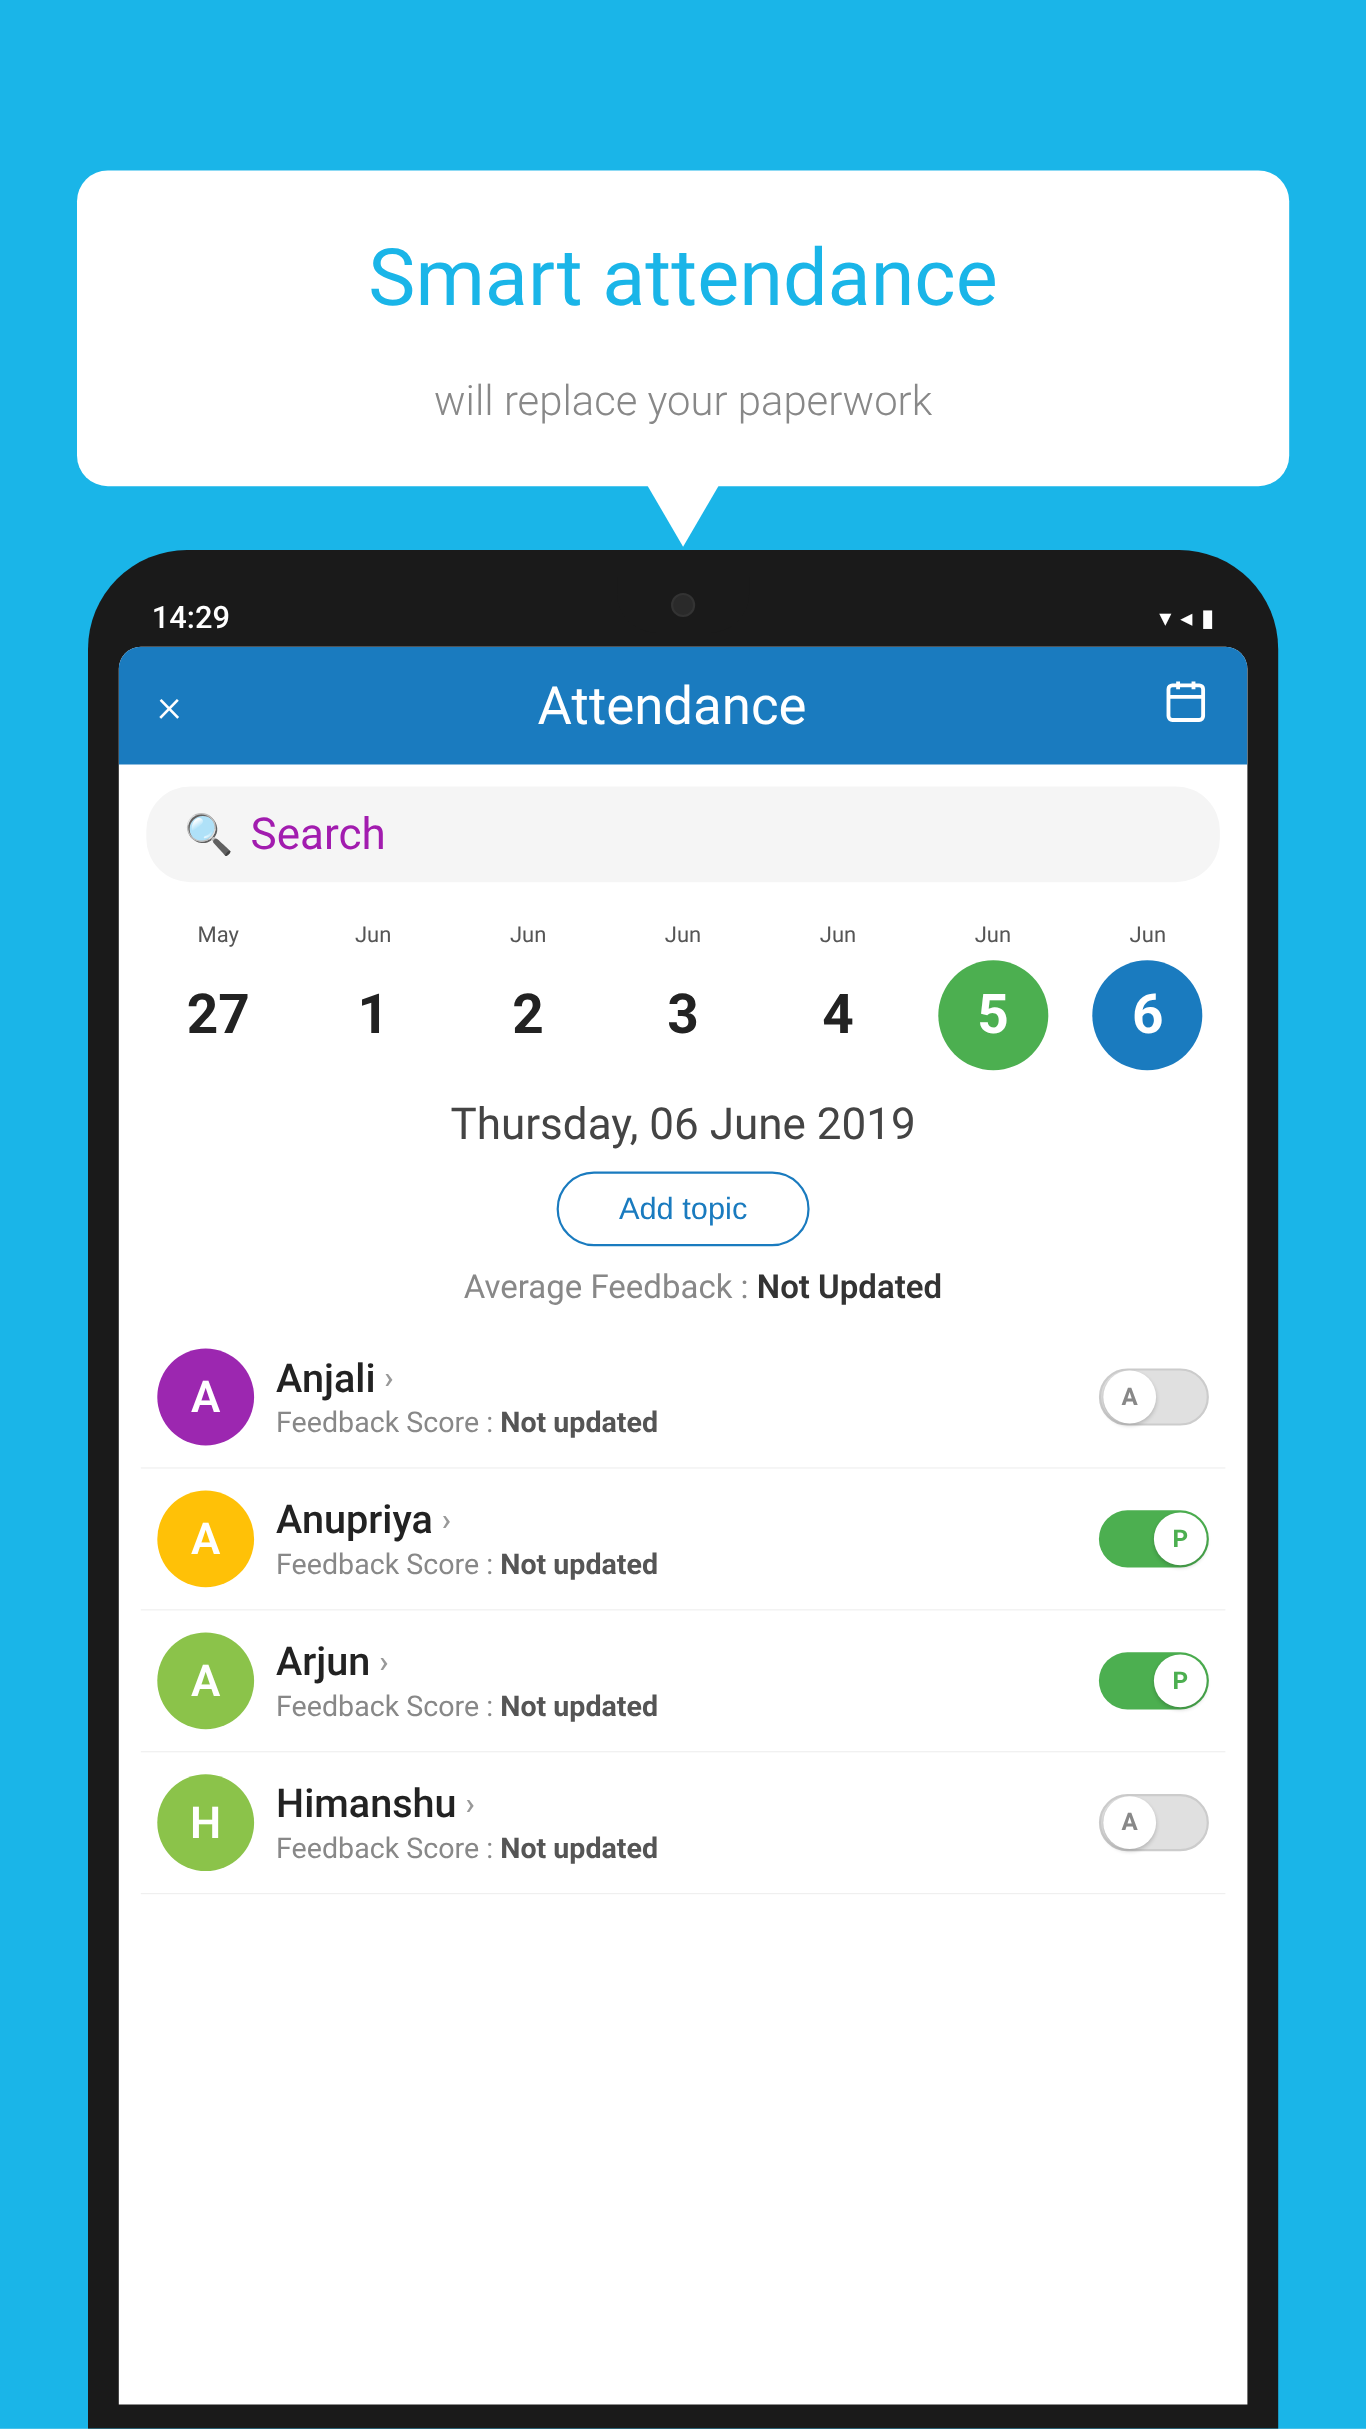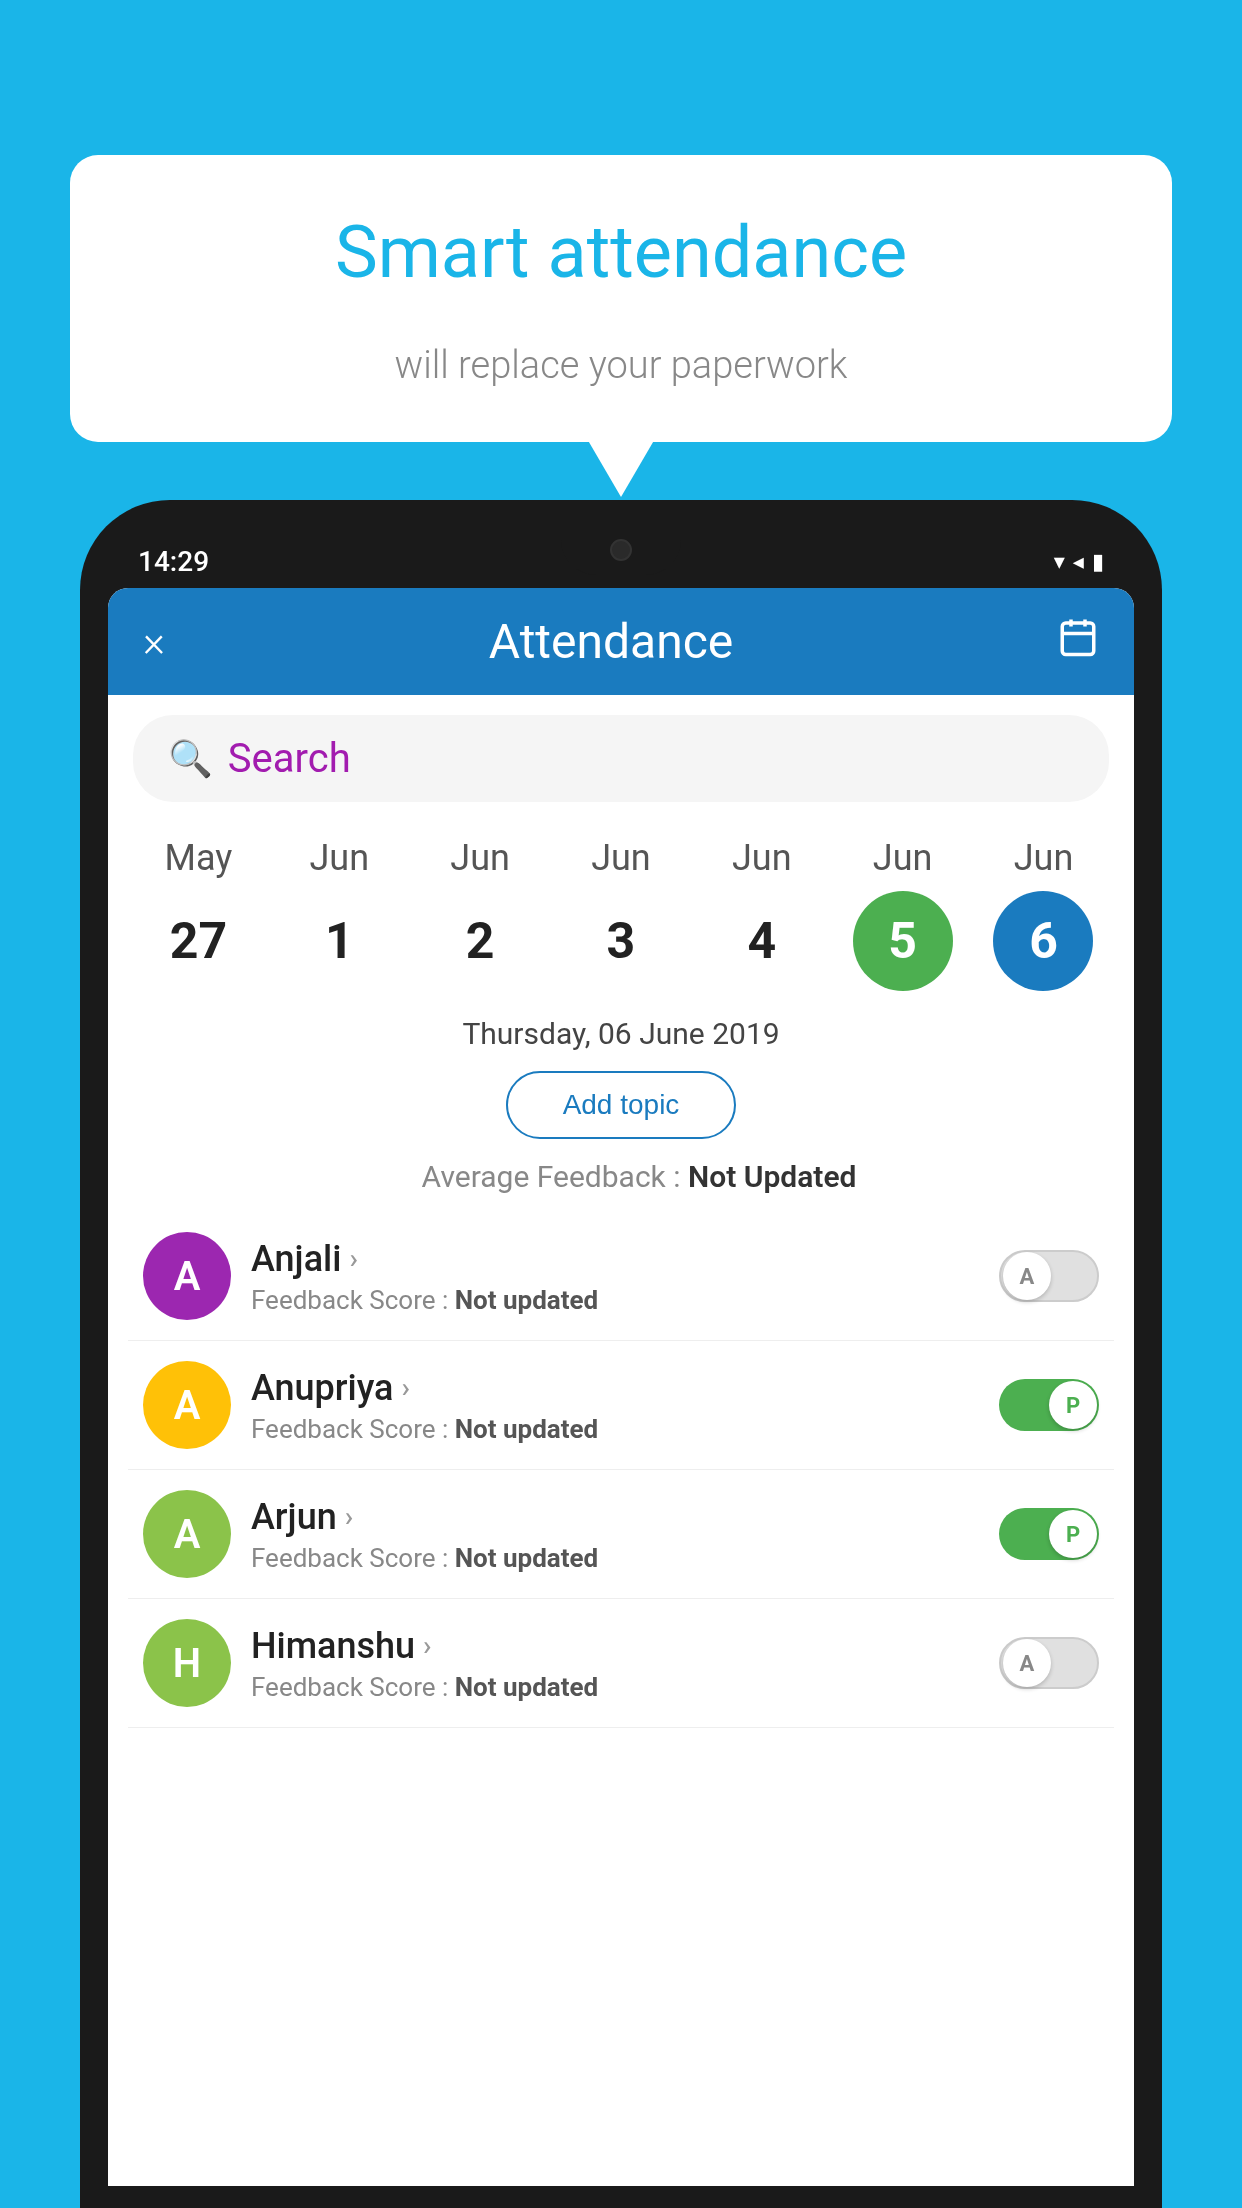--- a/index.html
+++ b/index.html
@@ -159,21 +159,21 @@
       padding: 15px 20px 5px 20px;
     }
     .cal-day {
       display: flex;
       flex-direction: column;
       align-items: center;
       gap: 12px;
       width: 120px;
     }
     .cal-month {
-      font-size: 36px;
+      font-size: 20px;
       color: #555;
     }
     .cal-date {
       font-size: 50px;
       font-weight: 700;
       color: #222;
       width: 100px;
       height: 100px;
       display: flex;
       align-items: center;
@@ -185,21 +185,21 @@
       color: white;
     }
     .cal-date.selected {
       background: #1a7bbf;
       color: white;
     }
 
     
     .selected-date-label {
       text-align: center;
-      font-size: 30px;
+      font-size: 40px;
       color: #444;
       padding: 20px 0 15px 0;
     }
 
     
     .add-topic-btn {
       display: flex;
       justify-content: center;
       padding: 5px 0 15px 0;
     }

